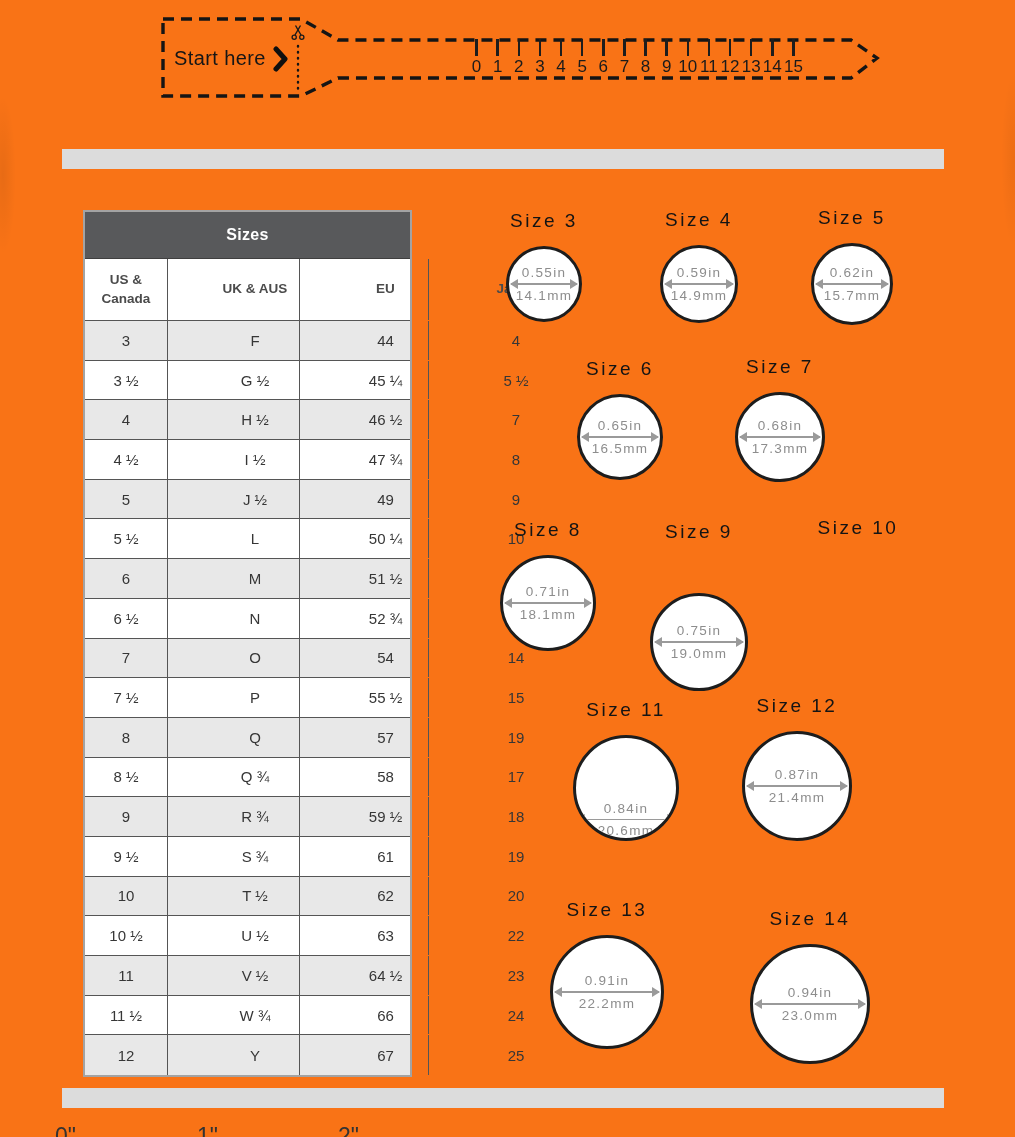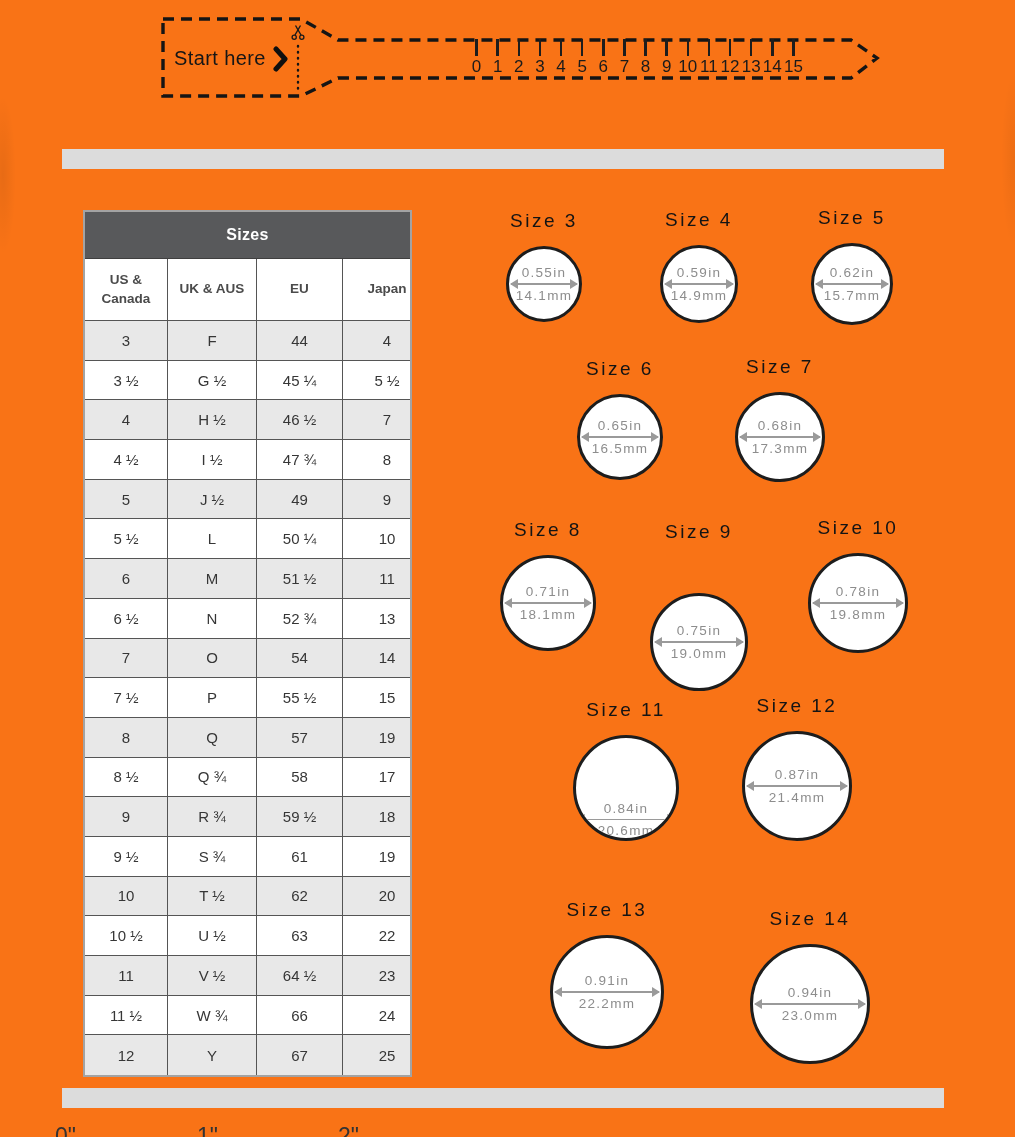--- a/index.html
+++ b/index.html
@@ -38,21 +38,21 @@
     position: absolute; left: 83px; top: 198px; width: 329px;
     border: 2px solid #a3a3a3; background: #fff; margin-top: 12px;
   }
   .t-title {
     height: 47px; background: var(--table_header_bg, #58595b);
     color: var(--table_header_text, #ffffff);
     font-weight: bold; font-size: 16px; letter-spacing: .3px;
     display: flex; align-items: center; justify-content: center;
     border-bottom: 1px solid #3f3f3f;
   }
-  .t-cols, .t-row { display: grid; grid-template-columns: 83px 89px 86px 88px; }
+  .t-cols, .t-row { display: grid; grid-template-columns: 83px 89px 86px 88px; gap: 43px; }
   .t-cols { height: 62px; border-bottom: 1px solid #555; }
   .t-colhead {
     display: flex; align-items: center; justify-content: center; text-align: center;
     font-weight: bold; font-size: 13.5px; line-height: 1.35; color: #4b4b4b;
     padding: 0 8px;
   }
   .t-colhead:not(:last-child), .t-cell:not(:last-child) { border-right: 1px solid #555; }
   .t-row { height: 39.7px; border-bottom: 1px solid #555; background: var(--row_bg, #ffffff); }
   .t-body .t-row:last-of-type { border-bottom: none; }
   .t-body .t-row:nth-of-type(odd) { background: var(--row_alt_bg, #e8e8e8); }
@@ -427,25 +427,20 @@
         <div class="ring-title">Size 9</div>
         <div class="ring-circle" style="height: 98px; width: 98px;">
           <div class="dia-in">0.75in</div>
           <div class="dia-arrow"></div>
           <div class="dia-mm">19.0mm</div>
         </div>
       </div>
 
       <div class="ring-figure" style="left: 858px; top: 507px;">
         <div class="ring-title">Size 10</div>
-        <div class="ring-circle" style="height: 100px; width: 100px;">
-          <div class="dia-in">0.78in</div>
-          <div class="dia-arrow"></div>
-          <div class="dia-mm">19.8mm</div>
-        </div>
       </div>
 
       <div class="ring-figure" style="left: 626px; top: 689px;">
         <div class="ring-title">Size 11</div>
         <div class="ring-circle" style="height: 106px; width: 106px; justify-content: flex-end;">
           <div class="dia-in">0.84in</div>
           <div class="dia-arrow"></div>
           <div class="dia-mm">20.6mm</div>
         </div>
       </div>

